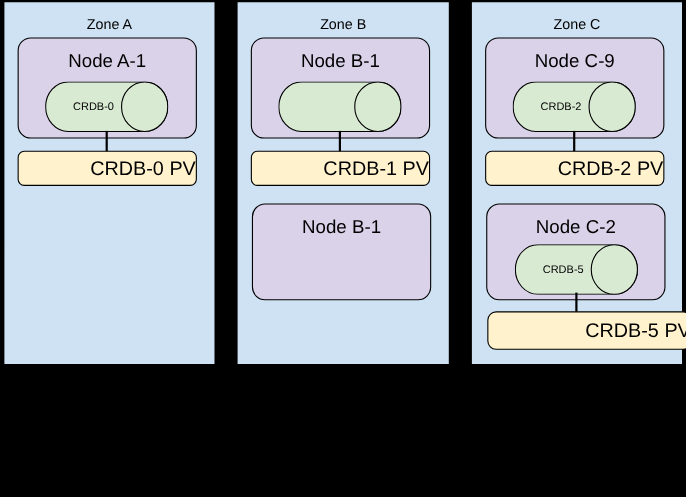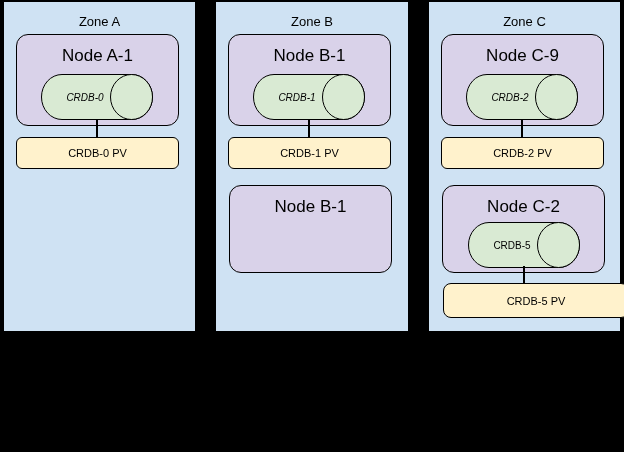--- a/index.html
+++ b/index.html
@@ -29,21 +29,21 @@
     border:1px solid var(--shape-border, #000);
     border-radius:12px; box-sizing:border-box;
   }
   .node-1 { left:12px; top:32px;  width:163px; height:92px; }
   .node-2 { left:13px; top:183px; width:163px; height:88px; }
   .node-label {
     position:absolute; top:13px; left:0; right:0;
     text-align:center; font-size:17px; line-height:16px;
   }
   .cyl { position:absolute; width:112px; height:46px; }
-  .cyl-1 { left:37px; top:72px;font-style:italic; }
+  .cyl-1 { left:37px; top:72px; }
   .cyl-2 { left:39px; top:220px; }
   .cyl svg { display:block; width:112px; height:46px; }
   .cyl path, .cyl ellipse {
     fill:var(--cylinder-fill, #d9ead3);
     stroke:var(--shape-border, #000);
     stroke-width:1;
   }
   .cyl-label {
     position:absolute; left:8px; right:32px; top:0; bottom:0;
     display:flex; align-items:center; justify-content:center;
@@ -53,22 +53,22 @@
     position:absolute; width:2px;
     background:var(--shape-border, #000);
   }
   .conn-1 { left:92px; top:117px; height:19px; }
   .conn-2 { left:94px; top:264px; height:18px; }
   .pv {
     position:absolute;
     background:var(--pv-fill, #fff2cc);
     border:1px solid var(--shape-border, #000);
     box-sizing:border-box; border-radius:6px;
-    display:flex; align-items:center; justify-content:center;
-    font-size:11px;
+    display:flex; align-items:center; justify-content:flex-end;
+    font-size:18px;
   }
   .pv-1 { left:12px; top:135px; width:163px; height:32px; }
   .pv-2 { left:14px; top:281px; width:186px; height:35px; border-radius:8px; }
 </style>
 </head>
 <body>
 
 <div class="canvas">
 
   <section class="zone zone-a">
@@ -92,21 +92,20 @@
   <section class="zone zone-b">
     <div class="zone-label">Zone B</div>
     <div class="node node-1">
       <div class="node-label">Node B-1</div>
     </div>
     <div class="cyl cyl-1">
       <svg viewBox="0 0 112 46">
         <path d="M 21 0.5 H 91 A 20.5 22.5 0 0 1 111.5 23 A 20.5 22.5 0 0 1 91 45.5 H 21 A 20.5 22.5 0 0 1 0.5 23 A 20.5 22.5 0 0 1 21 0.5 Z"></path>
         <ellipse cx="90.5" cy="23" rx="21" ry="22.5"></ellipse>
       </svg>
-      <div class="cyl-label">CRDB-1</div>
     </div>
     <div class="connector conn-1"></div>
     <div class="pv pv-1">
       <span>CRDB-1 PV</span>
     </div>
     <div class="node node-2">
       <div class="node-label">Node B-1</div>
     </div>
   </section>
 

